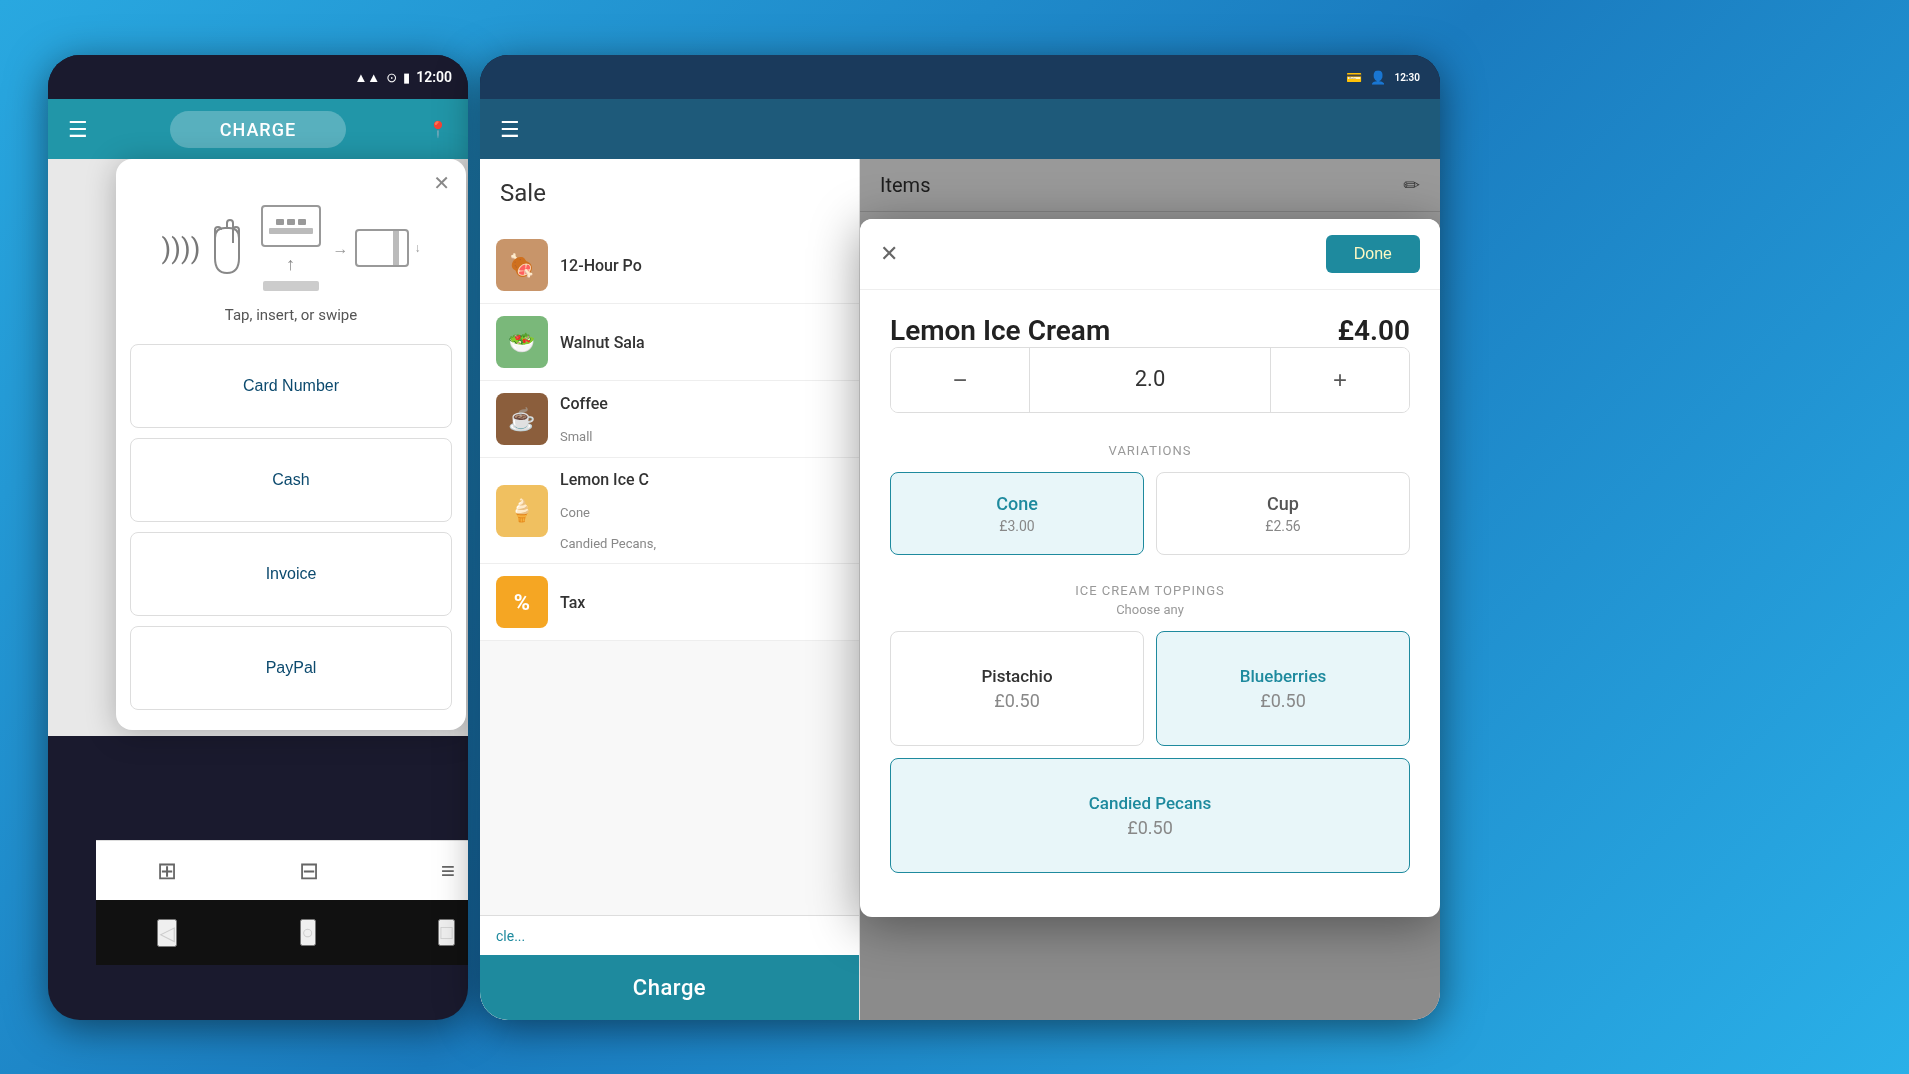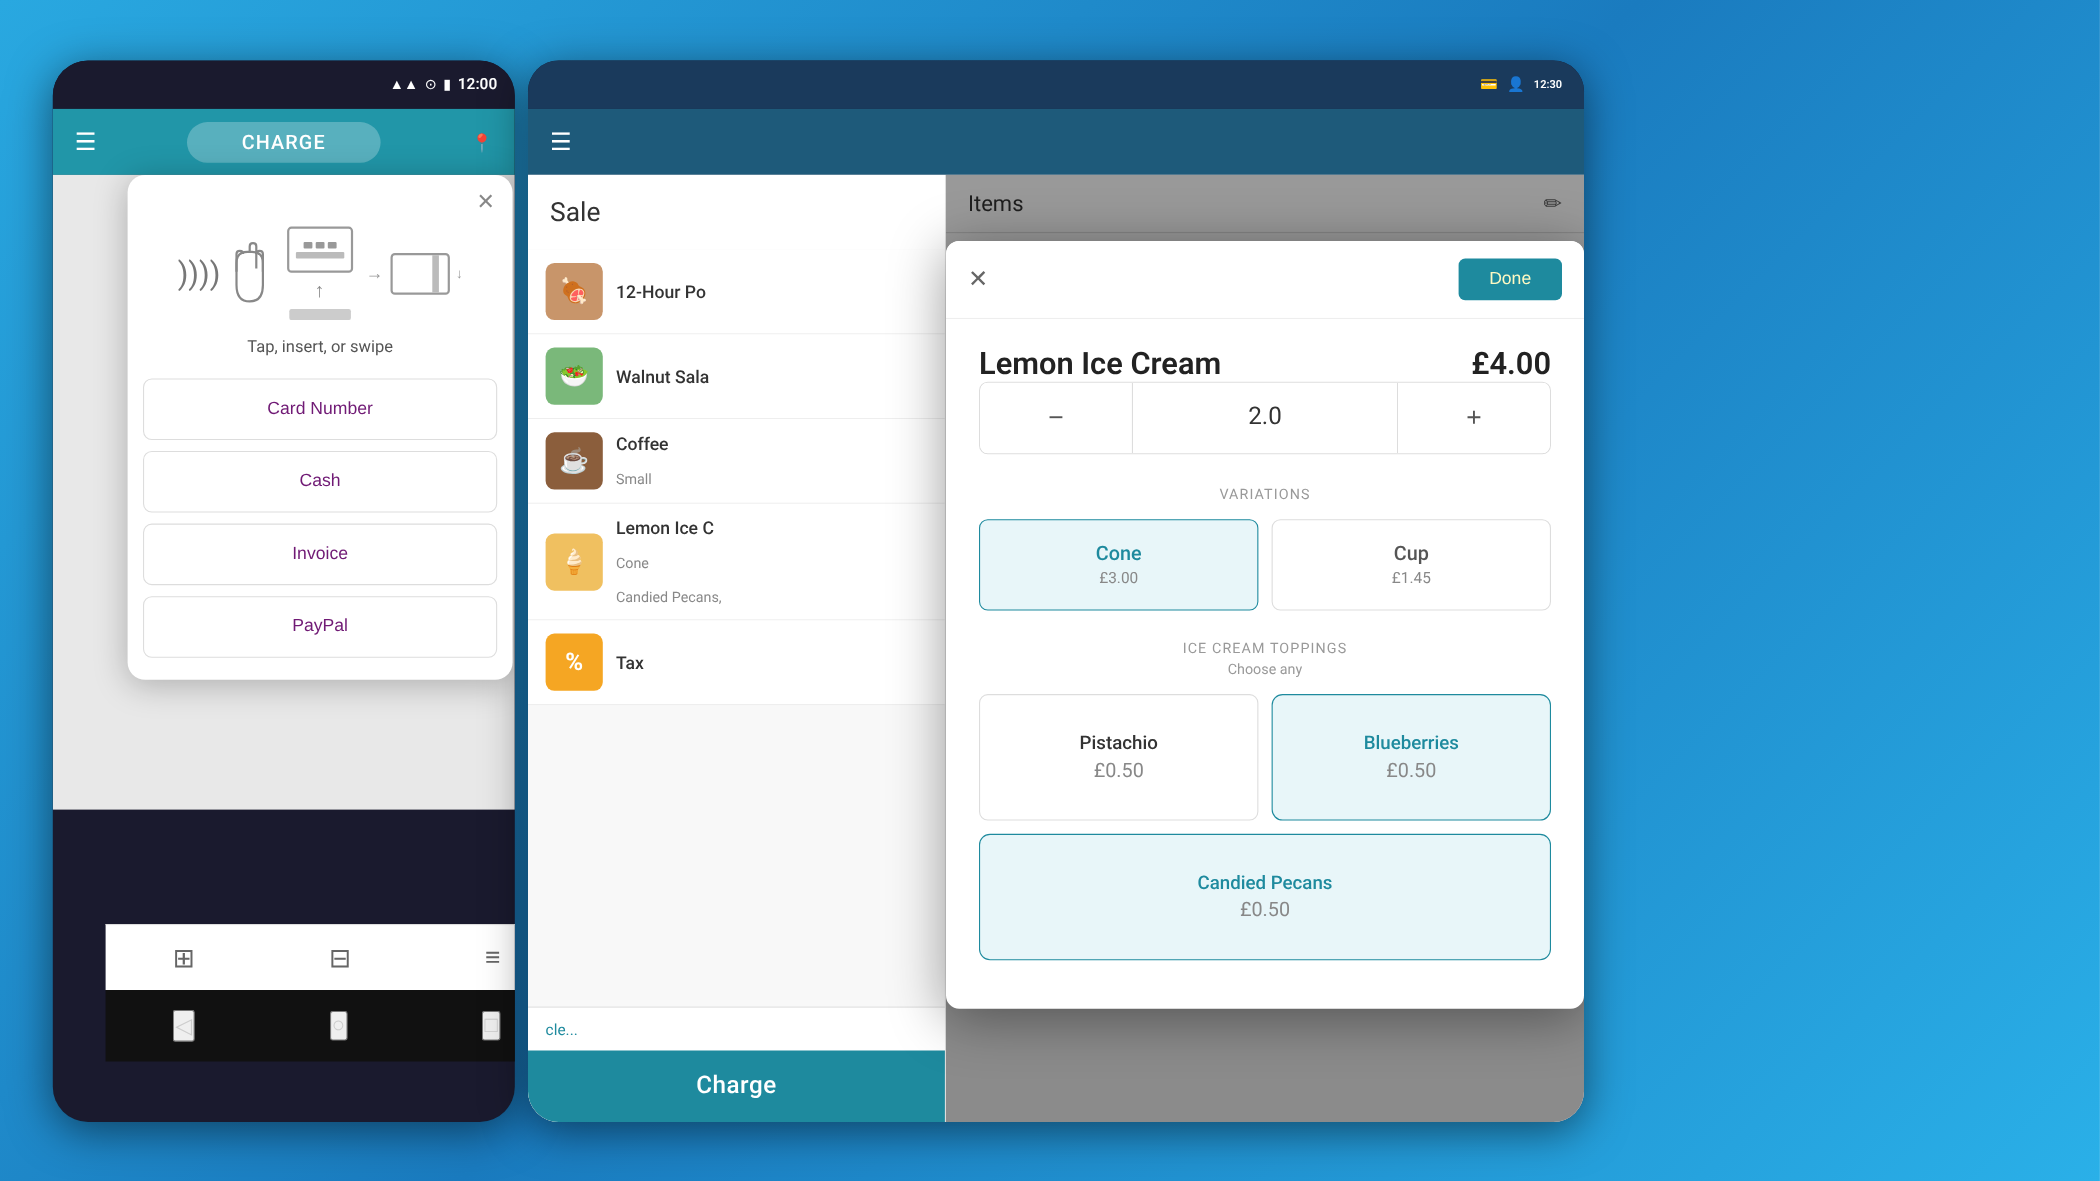--- a/index.html
+++ b/index.html
@@ -128,26 +128,26 @@
     }
 
     .payment-options {
       padding: 0 14px 20px;
       display: flex;
       flex-direction: column;
       gap: 10px;
     }
     .payment-option-btn {
       width: 100%;
-      padding: 18px;
+      padding: 32px;
       border: 1.5px solid #ddd;
       border-radius: 8px;
       background: white;
       font-size: 16px;
-      color: #701a75;
+      color: #0c4a6e;
       cursor: pointer;
       text-align: center;
     }
 
     
     .bottom-nav-left {
       position: absolute;
       bottom: 120px;
       left: 48px;
       width: 420px;
@@ -469,21 +469,20 @@
       border: 1.5px solid #ddd;
       border-radius: 8px;
       padding: 34px;
       text-align: center;
       cursor: pointer;
       background: white;
     }
     .topping-card.selected {
       border-color: #1e8a9e;
       background: #e8f6f9;
-      border-radius: 10px;
     }
     .topping-name { font-size: 17px; font-weight: 500; color: #333; margin-bottom: 4px; }
     .topping-name.selected-text { color: #1e8a9e; }
     .topping-price { font-size: 18px; color: #888; }
 
     
     .right-price-list {
       padding: 0;
     }
     .rp-item {
@@ -704,21 +703,21 @@
 
             <div>
               <div class="section-label">VARIATIONS</div>
               <div class="variation-grid">
                 <div class="variation-card selected">
                   <div class="variation-name">Cone</div>
                   <div class="variation-price">£3.00</div>
                 </div>
                 <div class="variation-card">
                   <div class="variation-name regular">Cup</div>
-                  <div class="variation-price">£1.45</div>
+                  <div class="variation-price">£2.56</div>
                 </div>
               </div>
             </div>
 
             <div class="toppings-section">
               <div class="toppings-section-title">ICE CREAM TOPPINGS</div>
               <div class="toppings-choose">Choose any</div>
               <div class="toppings-grid">
                 <div class="topping-card">
                   <div class="topping-name">Pistachio</div>

